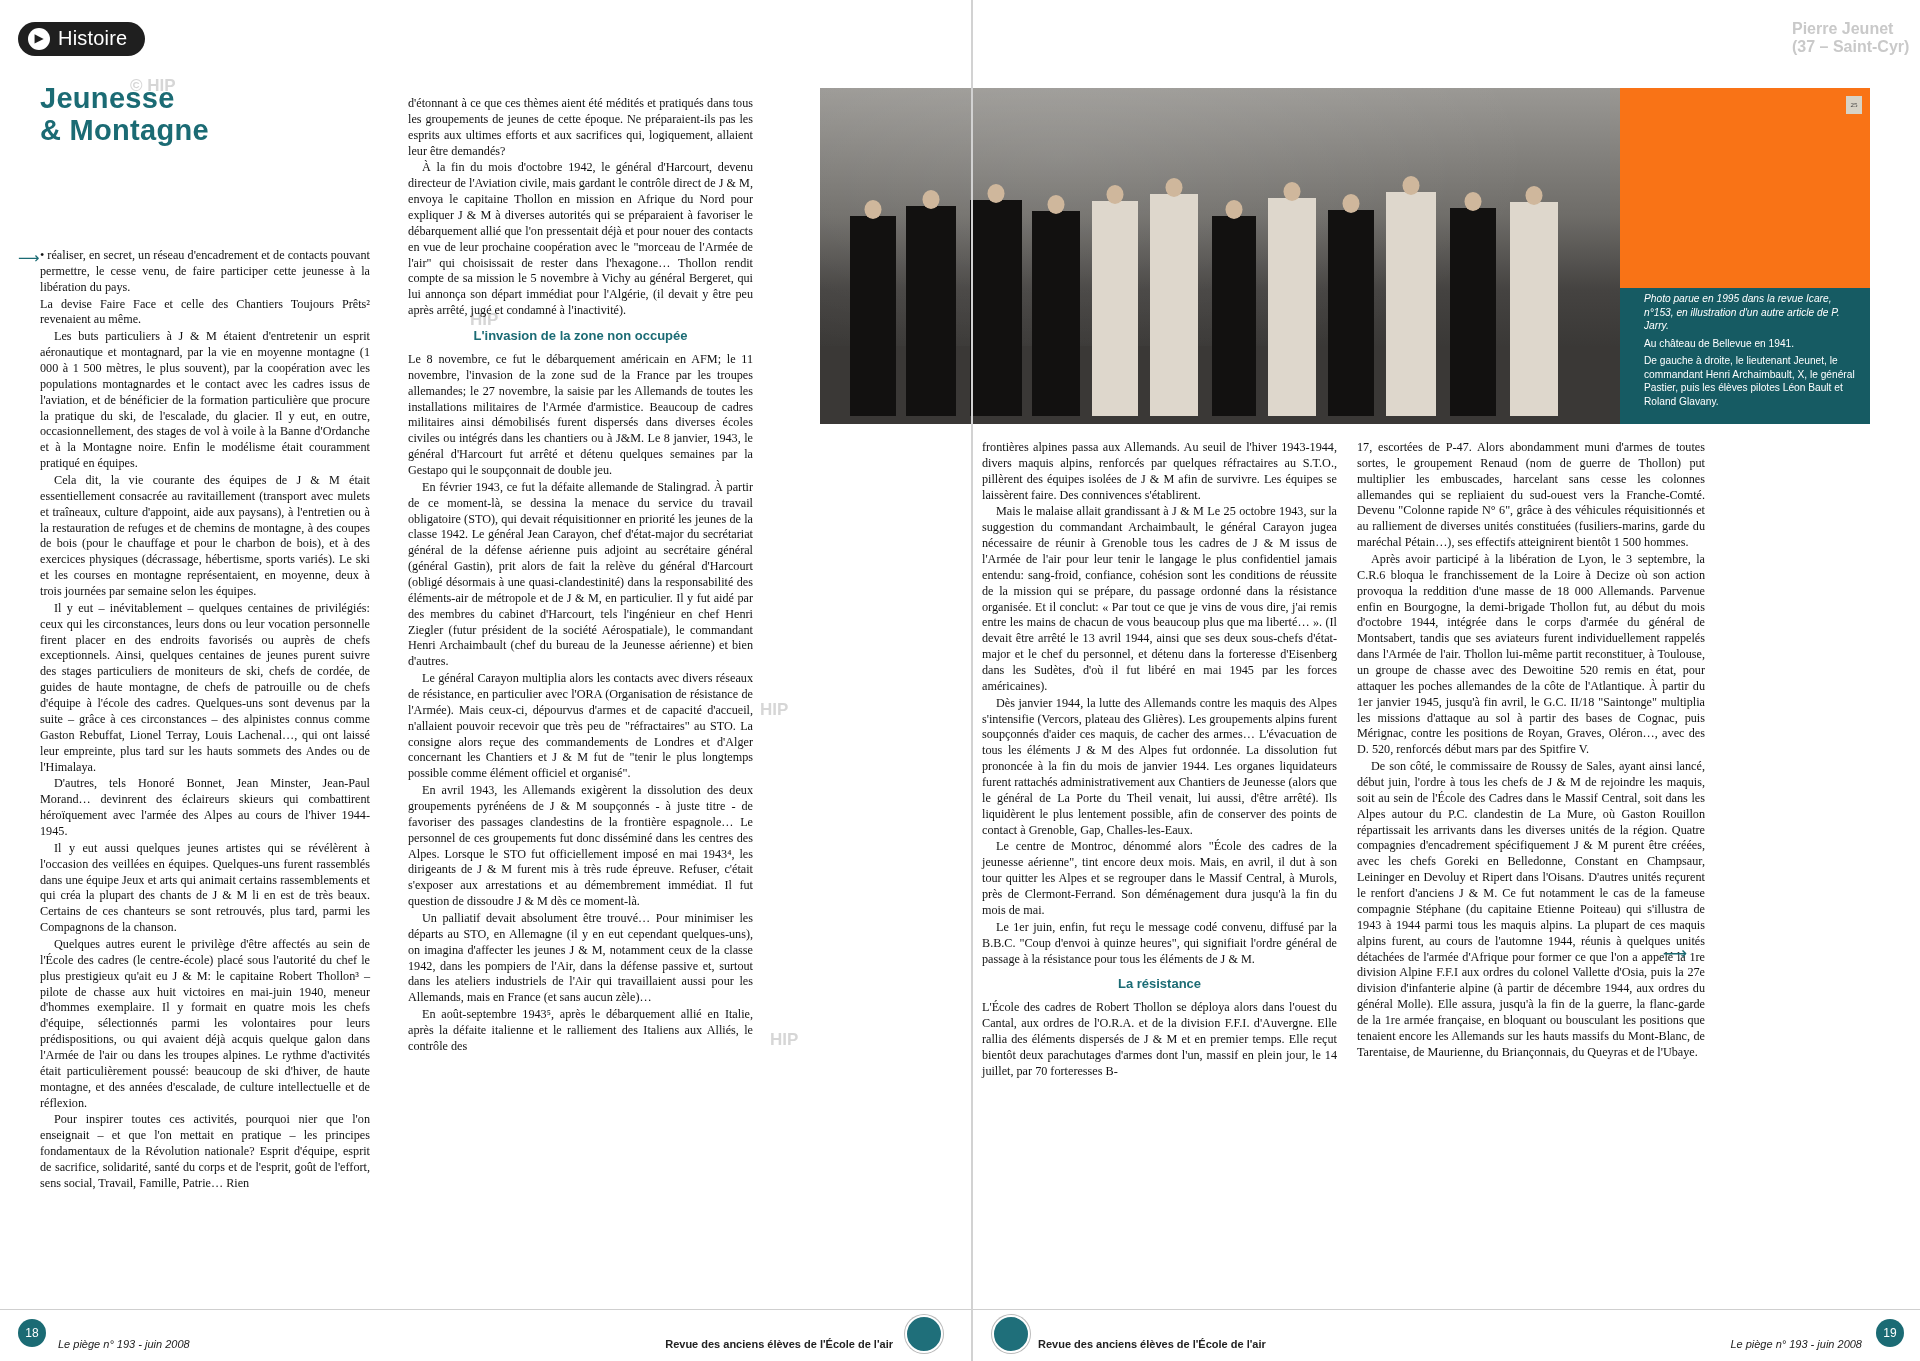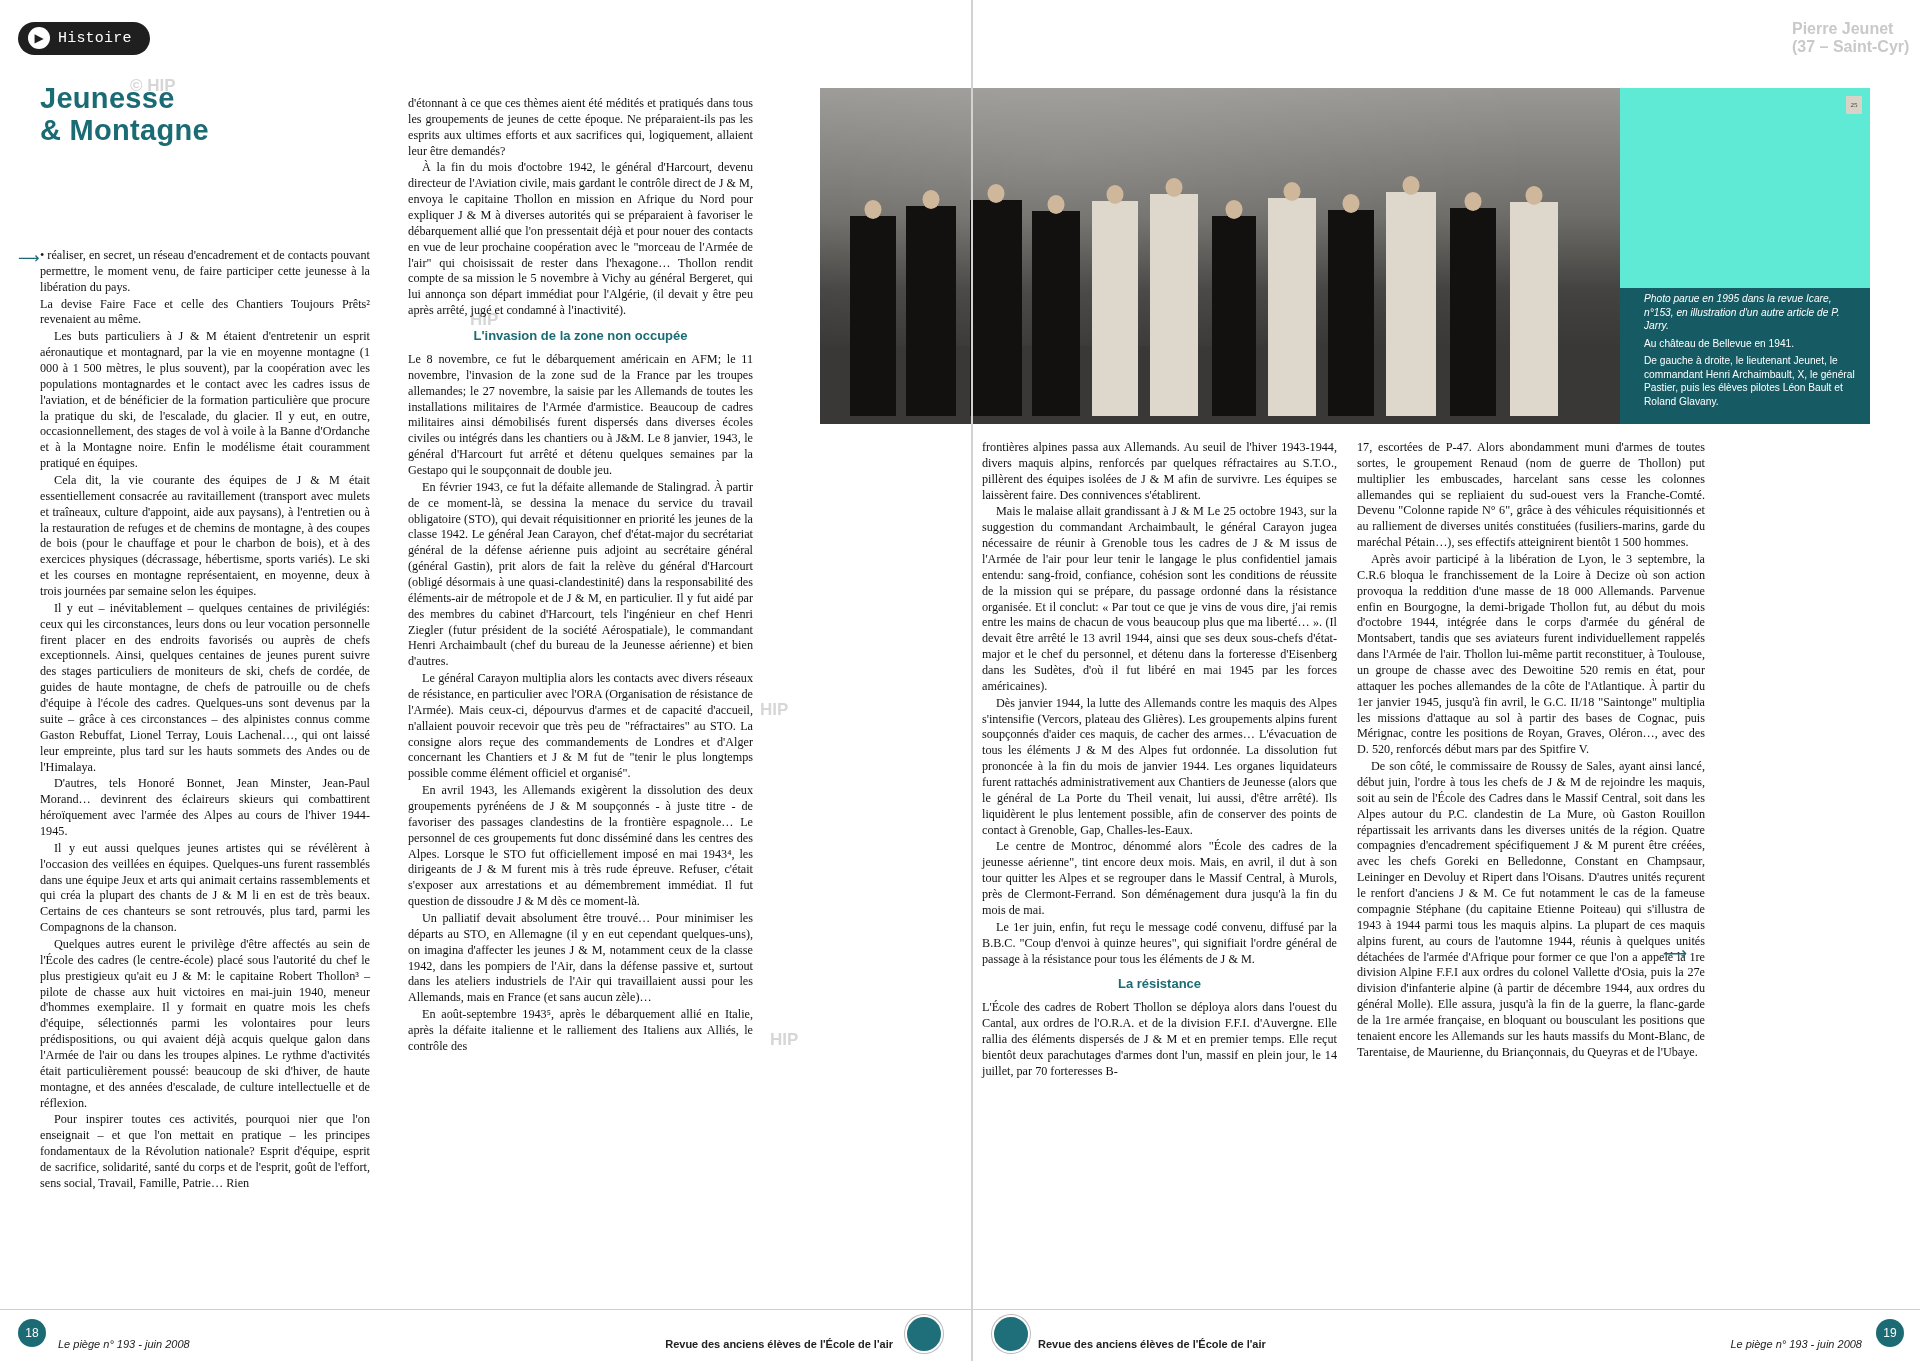--- a/index.html
+++ b/index.html
@@ -6,21 +6,21 @@
   body{width:1920px;height:1361px;font-family:"Liberation Serif",serif;overflow:hidden;}
   .spread{position:relative;width:1920px;height:1361px;background:#ffffff;display:flex;}
   .page{position:relative;background:#ffffff;height:1361px;box-sizing:border-box;}
   .page-left{width:972px;border-right:1px solid #d9d9d9;}
   .page-right{width:948px;}
   .gutter{position:absolute;left:971px;top:0;width:2px;height:1361px;background:linear-gradient(to right,#e7e7e7,#bdbdbd,#e7e7e7);}
 
   
   .hist-tab{position:absolute;left:18px;top:22px;display:flex;align-items:center;background:#1f1f1f;color:#ffffff;border-radius:18px;padding:5px 18px 6px 10px;}
   .hist-tab .dot{width:22px;height:22px;border-radius:50%;background:#ffffff;color:#1f1f1f;display:flex;align-items:center;justify-content:center;font-size:12px;margin-right:8px;}
-  .hist-tab .lbl{font-family:Liberation Mono, monospace;font-size:15px;letter-spacing:.2px;}
+  .hist-tab .lbl{font-family:Liberation Sans, sans-serif;font-size:20px;letter-spacing:.2px;}
 
   .title{position:absolute;left:40px;top:82px;font-family:"Liberation Sans",sans-serif;font-weight:bold;font-size:29px;line-height:1.12;color:#1b6b74;letter-spacing:.3px;}
 
   
   .col{position:absolute;font-size:12.2px;line-height:1.30;text-align:justify;color:#111;}
   .col p{margin:0 0 1px 0;text-indent:14px;}
   .col p.noind{text-indent:0;}
   .subhead{font-family:"Liberation Sans",sans-serif;font-weight:bold;font-size:13px;color:#1b6b74;text-align:center;margin:9px 0 7px 0;}
   .arrow-li{position:relative;padding-left:0;}
   .arrowglyph{position:absolute;left:-22px;top:1px;color:#1b6b74;font-size:15px;}
@@ -38,21 +38,21 @@
   .photo .img{position:absolute;left:0;top:0;width:800px;height:336px;
     background:
       radial-gradient(ellipse at 30% 20%, rgba(255,255,255,.10), rgba(0,0,0,0) 60%),
       linear-gradient(to bottom,#9a9894 0%,#6e6c68 38%,#454341 60%,#2b2a28 100%);
     overflow:hidden;}
   .fig{position:absolute;bottom:8px;background:#1c1b1a;}
   .fig .head{position:absolute;left:50%;transform:translateX(-50%);top:-16px;width:17px;height:19px;border-radius:50%;background:#cfb79c;}
   .fig.dark{background:#121110;}
   .fig.light{background:#ded7cc;}
   .photo .capbox{position:absolute;right:0;top:0;width:250px;height:336px;background:#165b63;}
-  .photo .capimg{position:absolute;right:0;top:0;width:250px;height:200px;background:#5eead4;}
+  .photo .capimg{position:absolute;right:0;top:0;width:250px;height:200px;background:#f97316;}
   .photo .captxt{position:absolute;right:0;top:204px;width:250px;padding:0 10px 0 24px;box-sizing:border-box;color:#ffffff;font-family:"Liberation Sans",sans-serif;font-size:10.2px;line-height:1.33;}
   .photo .captxt p{margin:0 0 4px 0;}
   .stamp{position:absolute;right:8px;top:8px;width:16px;height:18px;background:#d8d3c6;color:#333;font-size:7px;display:flex;align-items:center;justify-content:center;}
 
   .ghost-head{position:absolute;left:820px;top:20px;font-family:"Liberation Sans",sans-serif;font-size:16px;font-weight:bold;color:#c9c9c9;}
 
   
   .wm{position:absolute;color:rgba(120,120,120,.30);font-family:"Liberation Sans",sans-serif;font-size:17px;font-weight:bold;pointer-events:none;}
 
   
@@ -83,21 +83,21 @@
     </div>
 
     <div class="wm" style="left:130px;top:76px;">© HIP</div>
     <div class="wm" style="left:470px;top:310px;">HIP</div>
     <div class="wm" style="left:760px;top:700px;">HIP</div>
     <div class="wm" style="left:770px;top:1030px;">HIP</div>
 
     <div class="col" id="lc1">
       <div class="arrow-li" style="position:relative;">
         <span class="arrowglyph">⟶</span>
-        <p class="noind">• réaliser, en secret, un réseau d'encadrement et de contacts pouvant permettre, le moment venu, de faire participer cette jeunesse à la libération du pays.</p>
+        <p class="noind">• réaliser, en secret, un réseau d'encadrement et de contacts pouvant permettre, le cesse venu, de faire participer cette jeunesse à la libération du pays.</p>
       </div>
       <p class="noind">La devise Faire Face et celle des Chantiers Toujours Prêts² revenaient au même.</p>
       <p>Les buts particuliers à J &amp; M étaient d'entretenir un esprit aéronautique et montagnard, par la vie en moyenne montagne (1 000 à 1 500 mètres, le plus souvent), par la coopération avec les populations montagnardes et le contact avec les cadres issus de l'aviation, et de bénéficier de la formation particulière que procure la pratique du ski, de l'escalade, du glacier. Il y eut, en outre, occasionnellement, des stages de vol à voile à la Banne d'Ordanche et à la Montagne noire. Enfin le modélisme était couramment pratiqué en équipes.</p>
       <p>Cela dit, la vie courante des équipes de J &amp; M était essentiellement consacrée au ravitaillement (transport avec mulets et traîneaux, culture d'appoint, aide aux paysans), à l'entretien ou à la restauration de refuges et de chemins de montagne, à des coupes de bois (pour le chauffage et pour le charbon de bois), et à des exercices physiques (décrassage, hébertisme, sports variés). Le ski et les courses en montagne représentaient, en moyenne, deux à trois journées par semaine selon les équipes.</p>
       <p>Il y eut – inévitablement – quelques centaines de privilégiés: ceux qui les circonstances, leurs dons ou leur vocation personnelle firent placer en des endroits favorisés ou auprès de chefs exceptionnels. Ainsi, quelques centaines de jeunes purent suivre des stages particuliers de moniteurs de ski, chefs de cordée, de guides de haute montagne, de chefs de patrouille ou de chefs d'équipe à l'école des cadres. Quelques-uns sont devenus par la suite – grâce à ces circonstances – des alpinistes connus comme Gaston Rebuffat, Lionel Terray, Louis Lachenal…, qui ont laissé leur empreinte, plus tard sur les hauts sommets des Andes ou de l'Himalaya.</p>
       <p>D'autres, tels Honoré Bonnet, Jean Minster, Jean-Paul Morand… devinrent des éclaireurs skieurs qui combattirent héroïquement avec l'armée des Alpes au cours de l'hiver 1944-1945.</p>
       <p>Il y eut aussi quelques jeunes artistes qui se révélèrent à l'occasion des veillées en équipes. Quelques-uns furent rassemblés dans une équipe Jeux et arts qui animait certains rassemblements et qui créa la plupart des chants de J &amp; M li en est de très beaux. Certains de ces chanteurs se sont retrouvés, plus tard, parmi les Compagnons de la chanson.</p>
       <p>Quelques autres eurent le privilège d'être affectés au sein de l'École des cadres (le centre-école) placé sous l'autorité du chef le plus prestigieux qu'ait eu J &amp; M: le capitaine Robert Thollon³ – pilote de chasse aux huit victoires en mai-juin 1940, meneur d'hommes exemplaire. Il y formait en quatre mois les chefs d'équipe, sélectionnés parmi les volontaires pour leurs prédispositions, ou qui avaient déjà acquis quelque galon dans l'Armée de l'air ou dans les troupes alpines. Le rythme d'activités était particulièrement poussé: beaucoup de ski d'hiver, de haute montagne, et des années d'escalade, de culture intellectuelle et de réflexion.</p>
       <p>Pour inspirer toutes ces activités, pourquoi nier que l'on enseignait – et que l'on mettait en pratique – les principes fondamentaux de la Révolution nationale? Esprit d'équipe, esprit de sacrifice, solidarité, santé du corps et de l'esprit, goût de l'effort, sens social, Travail, Famille, Patrie… Rien</p>
     </div>

